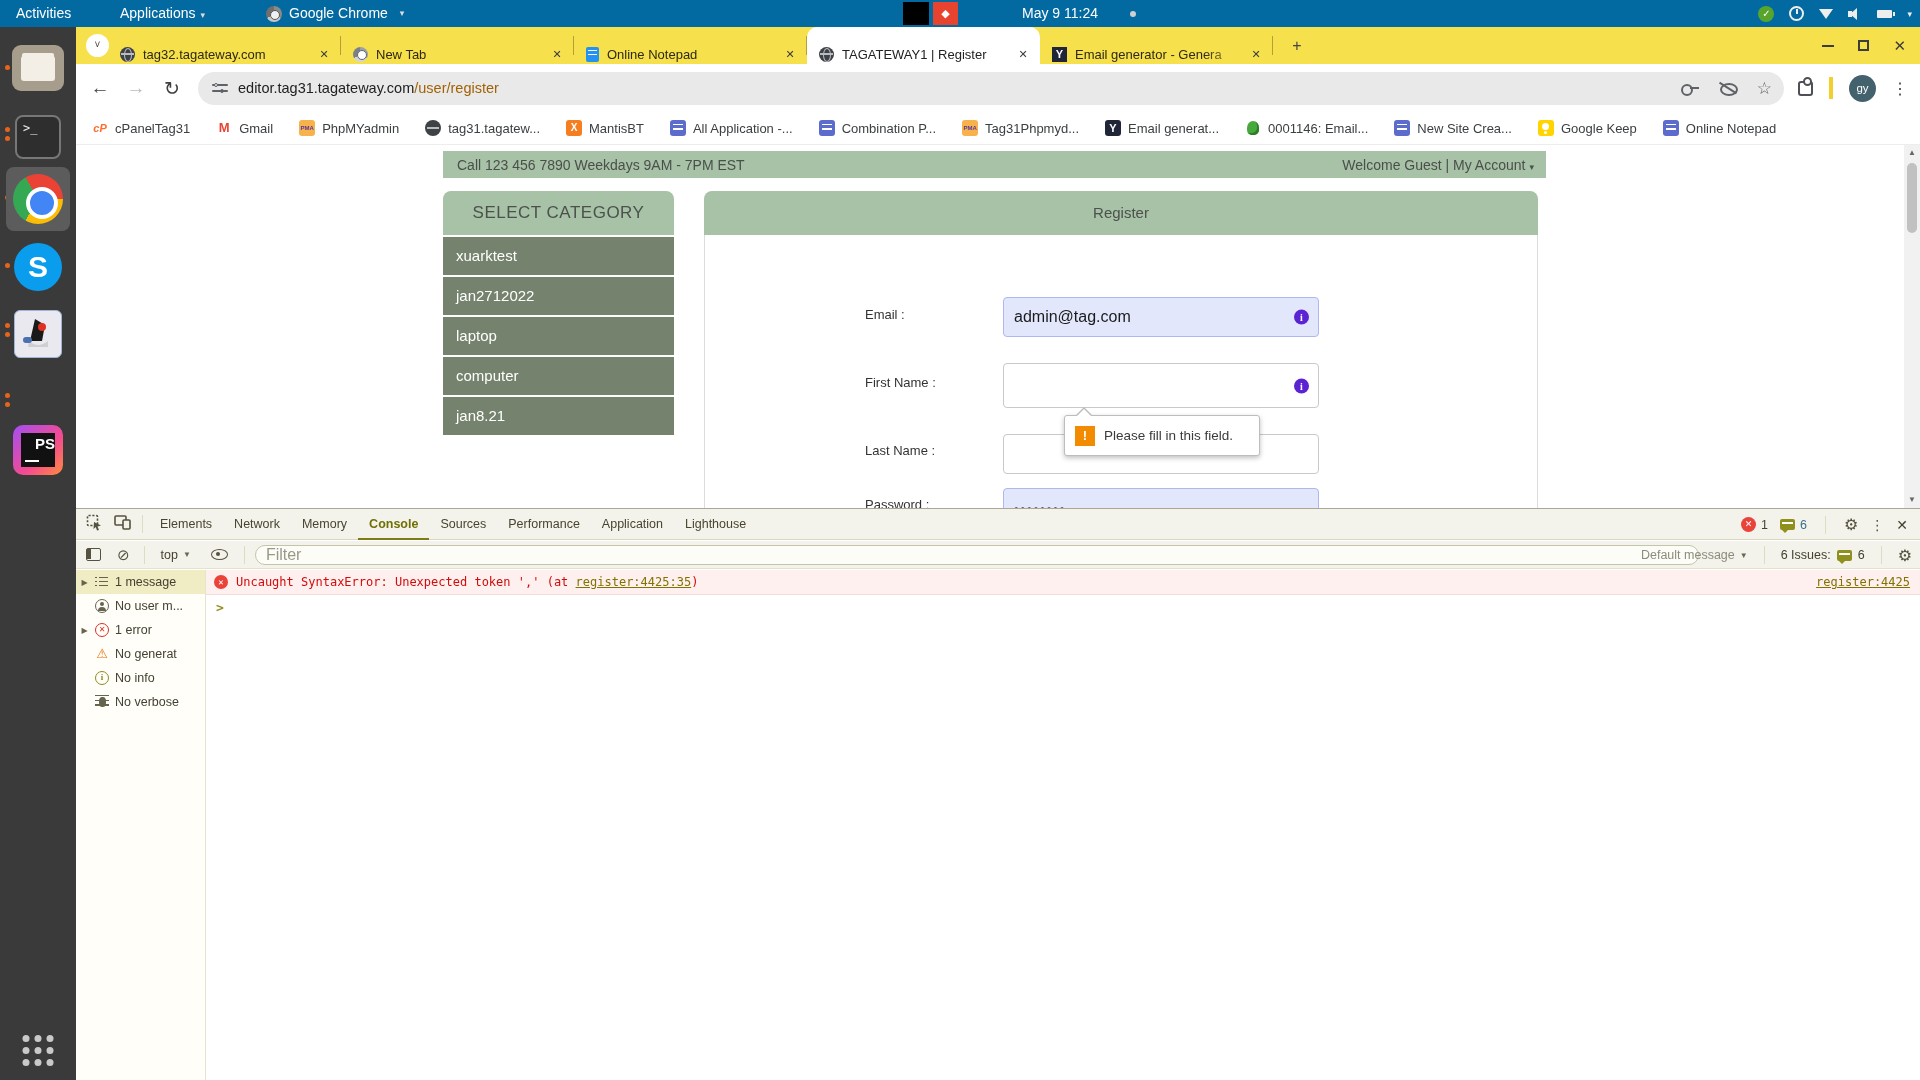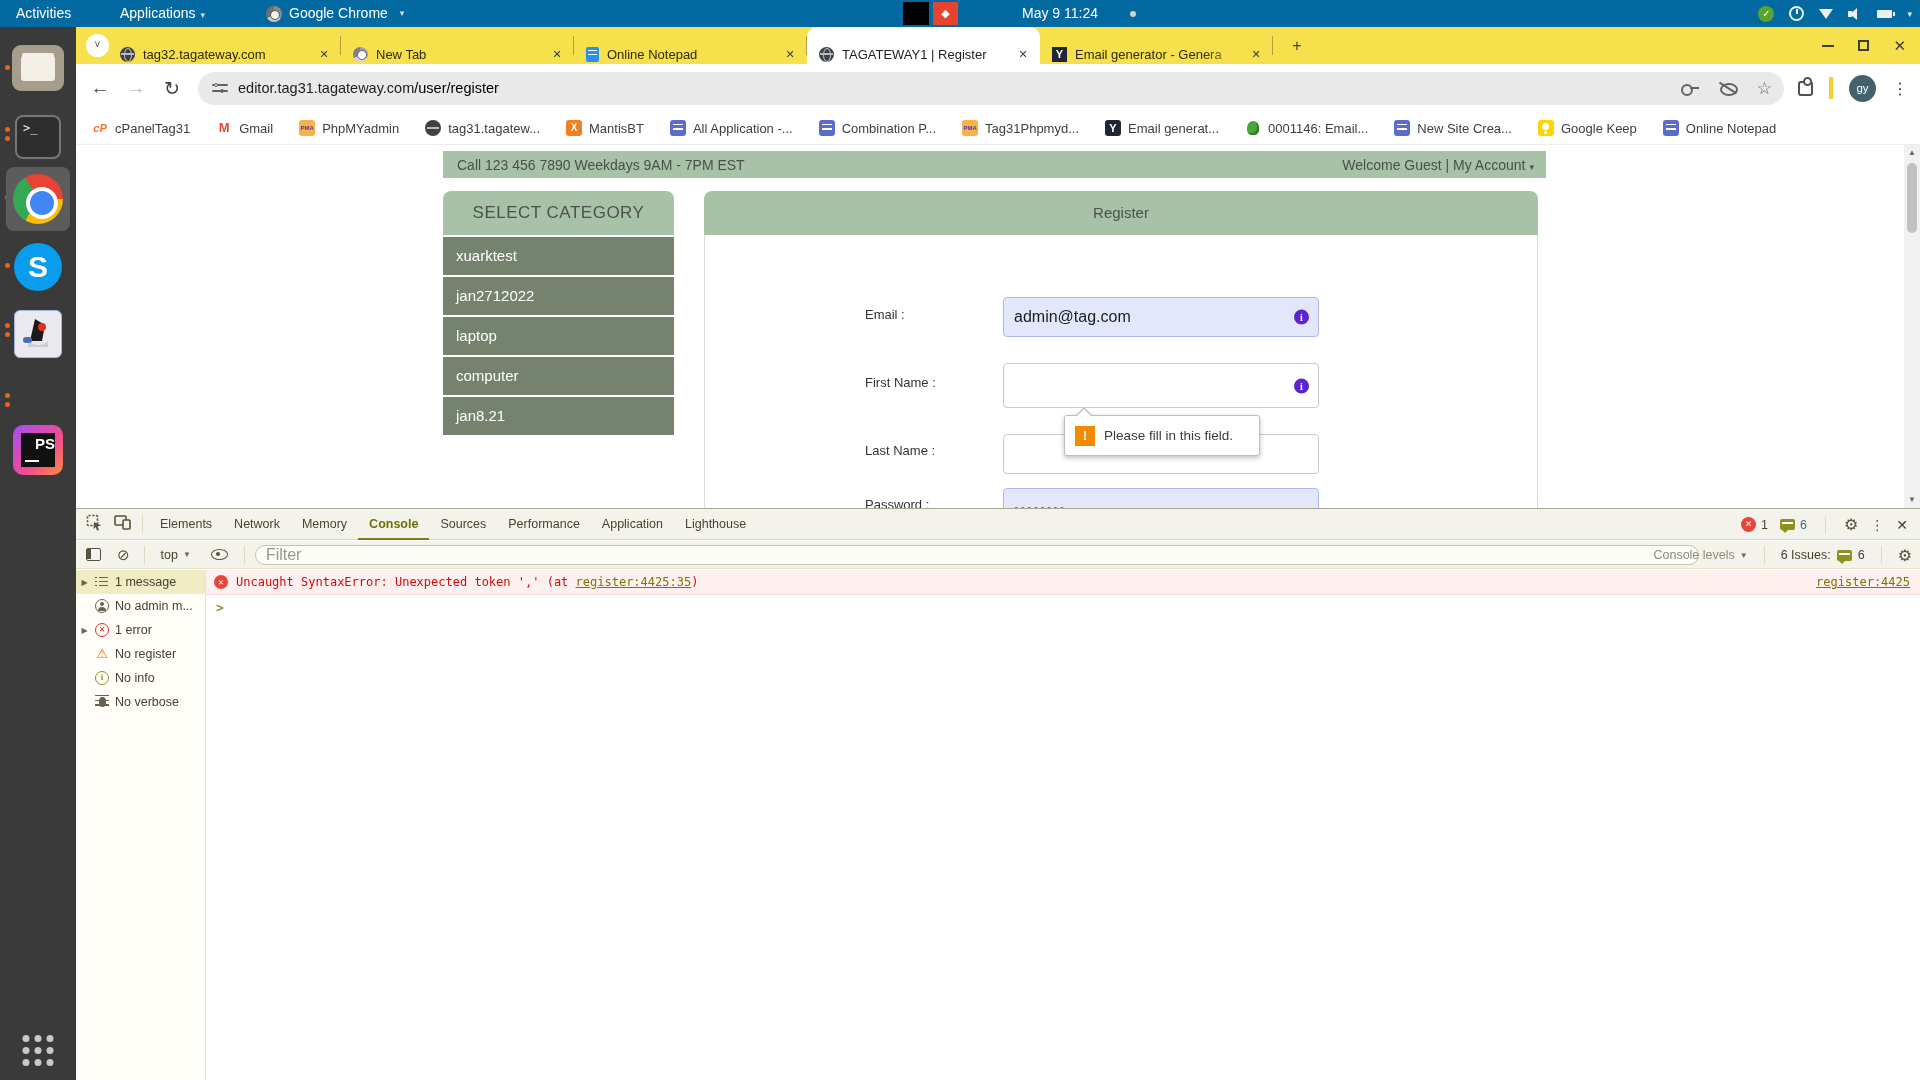--- a/index.html
+++ b/index.html
@@ -79,21 +79,21 @@
   .toolbar { position:absolute; left:0; top:37px; width:100%; height:48px; background:#fff; display:flex; align-items:center; }
   .nav-ic { font-size:19px; color:#3c4043; width:36px; text-align:center; }
   .nav-ic.disabled { color:#b6b8bb; }
   .omnibox { position:relative; margin-left:8px; width:1586px; height:33px; background:#e9e9e9; border-radius:17px; display:flex; align-items:center; padding:0 14px; }
   .site-info { width:16px; height:16px; position:relative; margin-right:10px; }
   .site-info::before { content:""; position:absolute; left:0; top:4px; width:16px; height:2px; background:#5f6368; border-radius:2px; }
   .site-info::after { content:""; position:absolute; left:0; top:10px; width:16px; height:2px; background:#5f6368; border-radius:2px; }
   .site-info i { position:absolute; left:2px; top:3px; width:4px; height:4px; border-radius:50%; background:#e9e9e9; border:1.5px solid #5f6368; }
   .site-info i+i { left:8px; top:9px; }
   .url { font-size:14.5px; color:#202124; }
-  .url .path { color:#000000;margin-top:40px; }
+  .url .path { color:#a16207;margin-top:40px; }
   .omni-right { position:absolute; right:12px; display:flex; align-items:center; gap:20px; }
   .ic-key { width:18px; height:8px; position:relative; }
   .ic-key::before { content:""; position:absolute; left:0; top:0; width:8px; height:8px; border-radius:50%; border:2px solid #5f6368; }
   .ic-key::after { content:""; position:absolute; left:9px; top:3px; width:9px; height:2px; background:#5f6368; box-shadow:6px 2px 0 -1px #5f6368,3px 2px 0 -1px #5f6368; }
   .ic-eye { width:18px; height:12px; position:relative; }
   .ic-eye::before { content:""; position:absolute; left:1px; top:1px; width:14px; height:9px; border:2px solid #5f6368; border-radius:50%; }
   .ic-eye::after { content:""; position:absolute; left:-1px; top:5px; width:20px; height:2px; background:#5f6368; transform:rotate(32deg); }
   .ic-star { font-size:17px; color:#5f6368; }
   .tb-right { display:flex; align-items:center; gap:16px; margin-left:14px; }
   .ic-puzzle { width:15px; height:15px; border:2px solid #4d5156; border-radius:3px; position:relative; }
@@ -484,21 +484,21 @@
       <span class="dt-sep"></span>
       <span class="ctx">
           <span>top</span>
           <span class="caret-s">▼</span>
         </span>
       <span class="ic-eye2"></span>
       <span class="dt-sep"></span>
       <input class="filter-input" placeholder="Filter" style="">
       <div class="dt-r2-right">
         <span class="levels">
-            <span>Console levels</span>
+            <span>Default message</span>
             <span class="caret-s">▼</span>
           </span>
         <span class="dt-sep"></span>
         <span class="issues-wrap">
           <span>6 Issues:</span>
           <span class="bubble"></span>
           <span>6</span>
         </span>
         <span class="dt-sep"></span>
         <span class="gear">⚙</span>
@@ -508,31 +508,31 @@
     <div class="dt-body">
       <div class="dt-sidebar">
         <div class="sb-row sel">
           <span class="sb-tri">▶</span>
           <span class="sbic ic-list"></span>
           <span>1 message</span>
         </div>
         <div class="sb-row">
           <span class="sb-tri"></span>
           <span class="sbic ic-user"></span>
-          <span>No admin m...</span>
+          <span>No user m...</span>
         </div>
         <div class="sb-row">
           <span class="sb-tri">▶</span>
           <span class="sbic ic-errcirc">✕</span>
           <span>1 error</span>
         </div>
         <div class="sb-row">
           <span class="sb-tri"></span>
           <span class="sbic ic-warn">⚠</span>
-          <span>No register</span>
+          <span>No generat</span>
         </div>
         <div class="sb-row">
           <span class="sb-tri"></span>
           <span class="sbic ic-info">i</span>
           <span>No info</span>
         </div>
         <div class="sb-row">
           <span class="sb-tri"></span>
           <span class="sbic ic-bug"></span>
           <span>No verbose</span>

